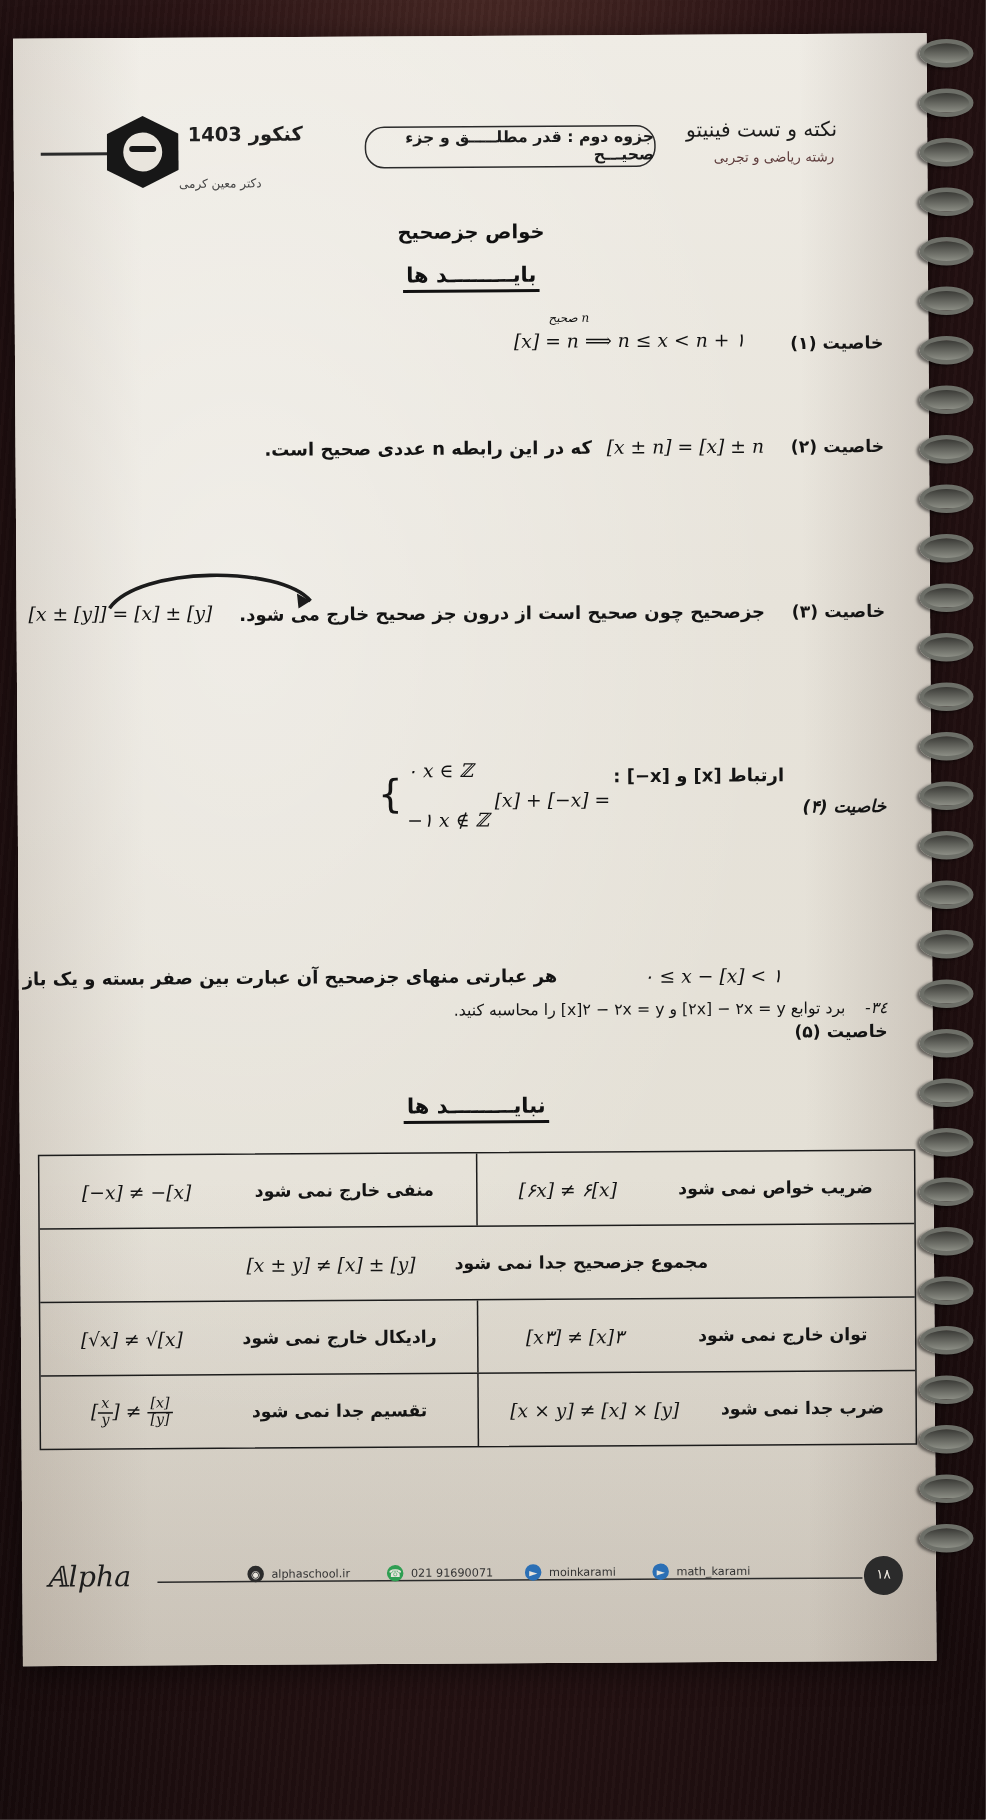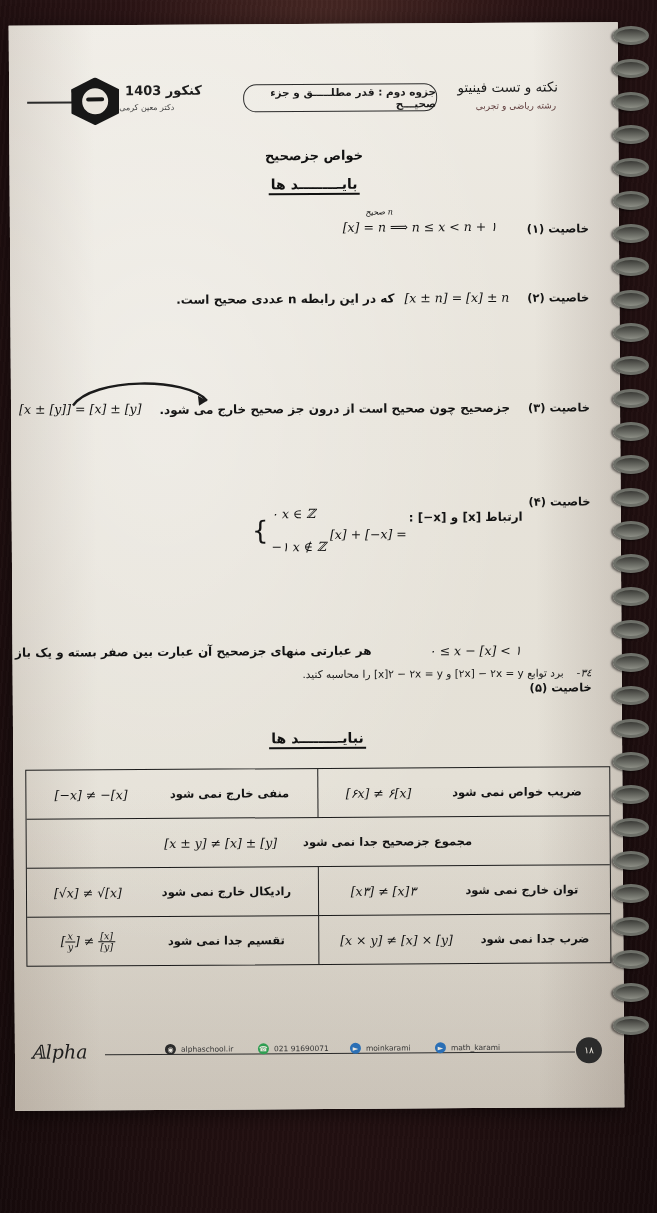--- a/index.html
+++ b/index.html
@@ -123,21 +123,21 @@
     left: 116px;
     top: 6px;
     font-size: 13px;
     font-weight: bold;
     color: #1e1e1e;
     letter-spacing: .3px;
   }
   .brand-sub {
     position: absolute;
     left: 110px;
-    top: 26px;
+    top: 41px;
     font-size: 8px;
     color: #444;
   }
 
   .chip {
     position: absolute;
     left: 234px;
     top: 8px;
     width: 192px;
     height: 26px;
@@ -389,21 +389,21 @@
   <div class="prop-label" style="top:378px;">خاصیت (۳)</div>
   <div class="prop-body" style="right:110px; top:378px; font-weight:bold;">جزصحیح چون صحیح است از درون جز صحیح خارج می شود.</div>
   <div class="prop-body" style="left:8px; right:auto; top:376px;">
     <span class="math">[x ± [y]] = [x] ± [y]</span>
   </div>
   <svg class="arc-arrow" viewBox="0 0 150 34">
     <path d="M6 30 C 26 2, 120 2, 140 26" stroke="#1b1b1b" stroke-width="2.4" fill="none"></path>
     <path d="M140 26 l -9 -5 l 1 10 z" fill="#1b1b1b"></path>
   </svg>
 
-  <div class="prop-label" style="top:472px;">خاصیت (۴)</div>
+  <div class="prop-label" style="top:508px;font-style:italic;">خاصیت (۴)</div>
   <div class="prop-body" style="right:98px; top:487px; font-weight:bold;">ارتباط [x] و [x−] :</div>
   <div class="prop-body" style="right:214px; top:482px;">
     <span class="math">[x] + [−x] =</span>
     <span class="cases">
       <span class="brace">{</span>
       <span class="lines">
         <span class="math">٠        x ∈ ℤ</span>
         <span class="math">−١      x ∉ ℤ</span>
       </span>
     </span>

